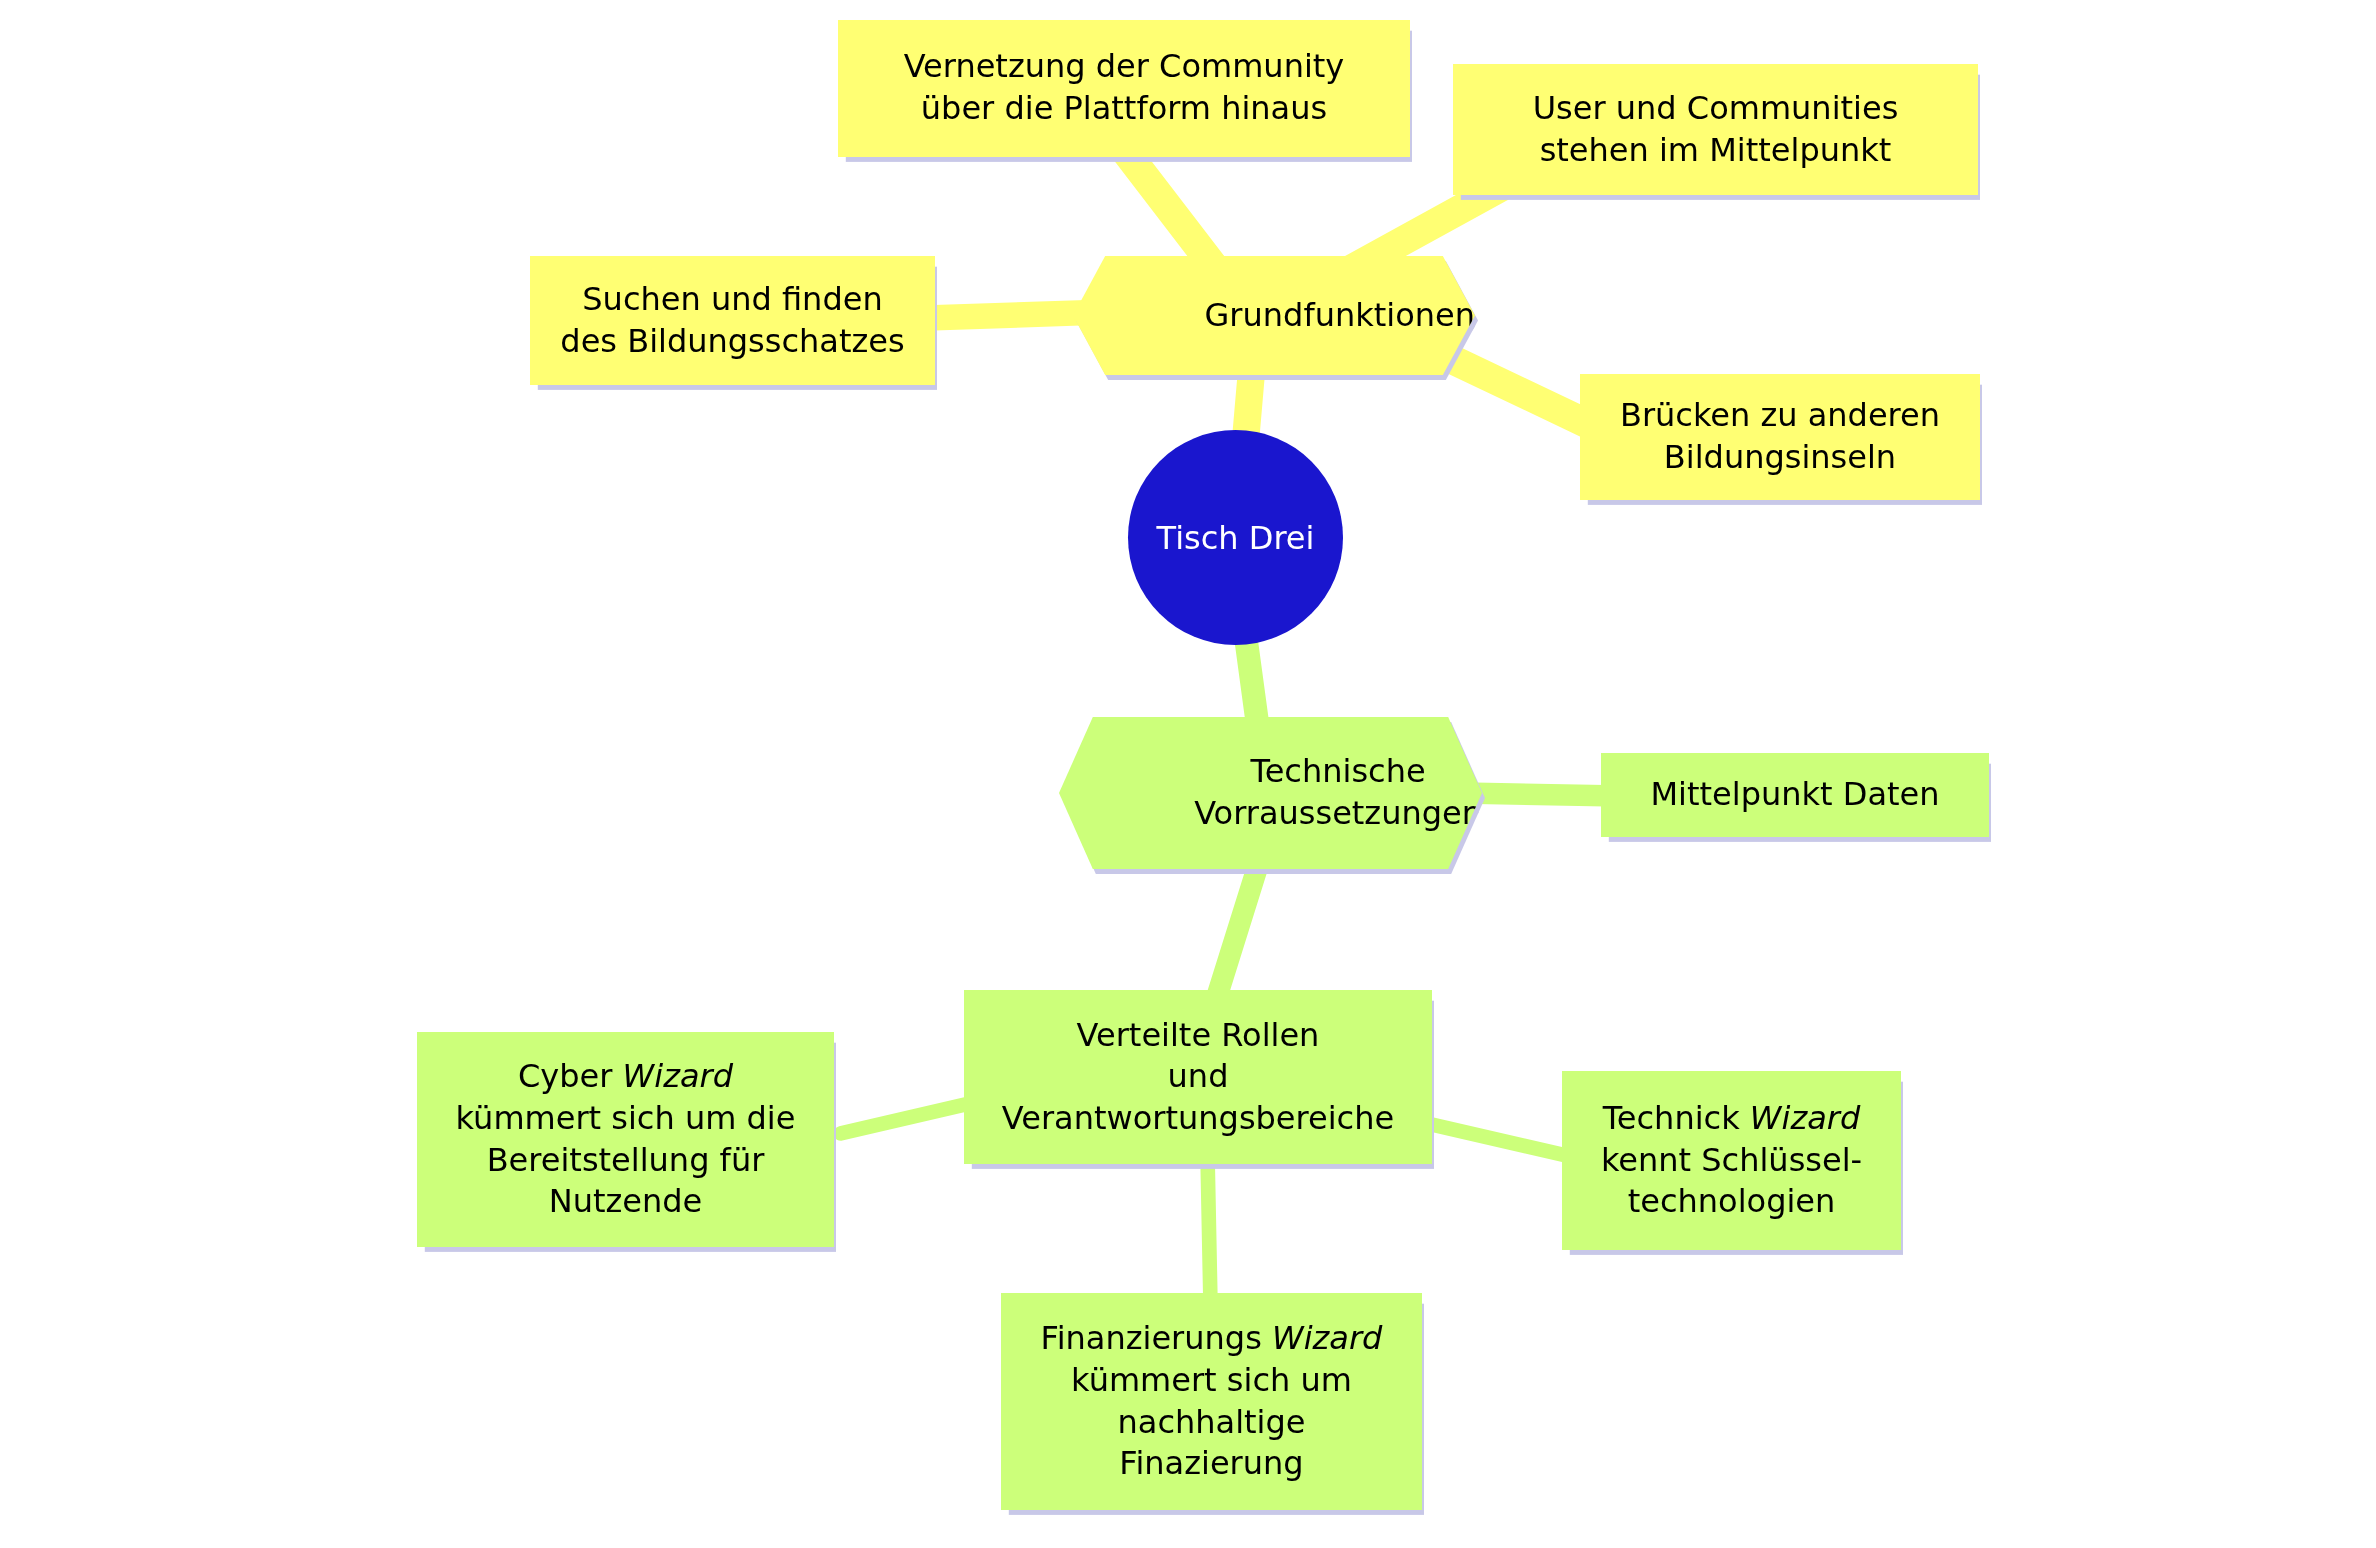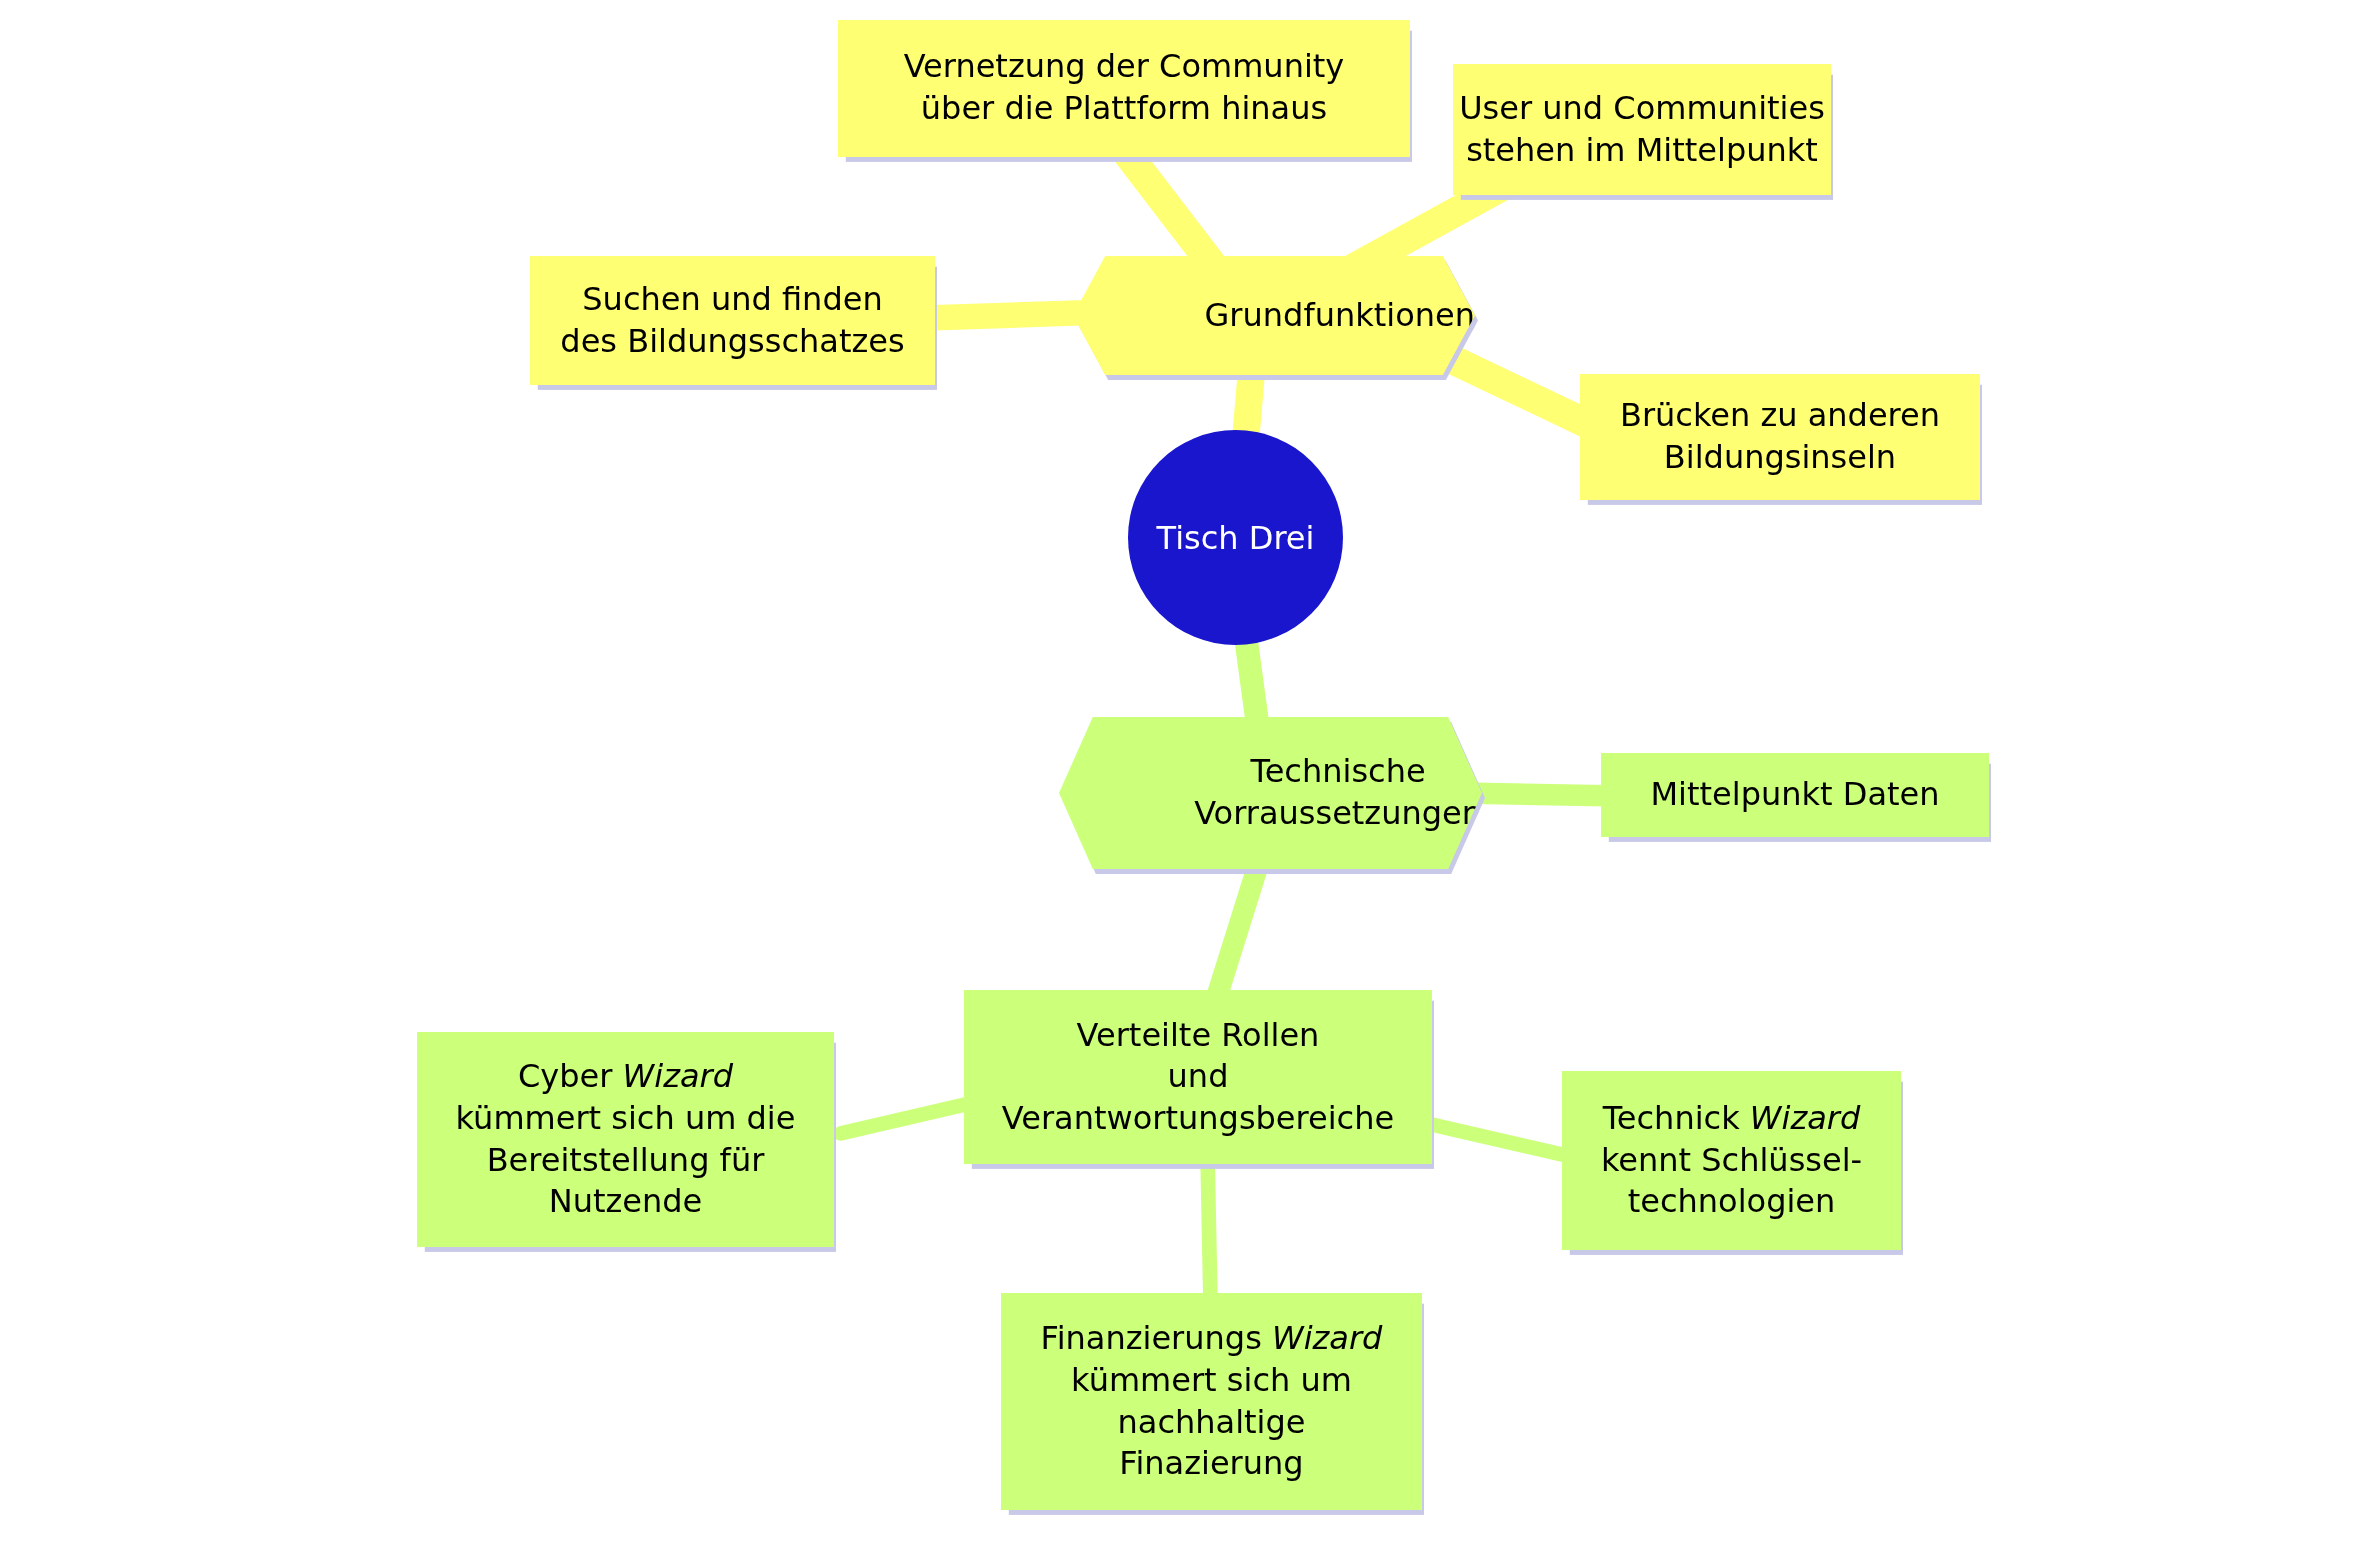--- a/index.html
+++ b/index.html
@@ -101,21 +101,21 @@
     <line class="edge-green" x1="1000" y1="1130" x2="862" y2="1162" stroke-width="15" stroke-linecap="round"></line>
     <line class="edge-green" x1="1455" y1="1150" x2="1612" y2="1186" stroke-width="15" stroke-linecap="round"></line>
     <line class="edge-green" x1="1238" y1="1185" x2="1241" y2="1335" stroke-width="15" stroke-linecap="round"></line>
   </svg>
 
   <div class="node rect yellow" style="left:803px;top:19.5px;width:572px;height:137px;margin-left:35px;">
     <span class="label">Vernetzung der Community
 über die Plattform hinaus</span>
   </div>
 
-  <div class="node rect yellow" style="left:1453px;top:64px;width:378px;height:131px;">
+  <div class="node rect yellow" style="left:1453px;top:64px;width:525px;height:131px;">
     <span class="label">User und Communities
 stehen im Mittelpunkt</span>
   </div>
 
   <div class="node rect yellow" style="left:530px;top:256px;width:405px;height:129px;">
     <span class="label">Suchen und finden
 des Bildungsschatzes</span>
   </div>
 
   <div class="hex-wrap" style="left:1073px;top:256px;width:402px;height:119px;">

